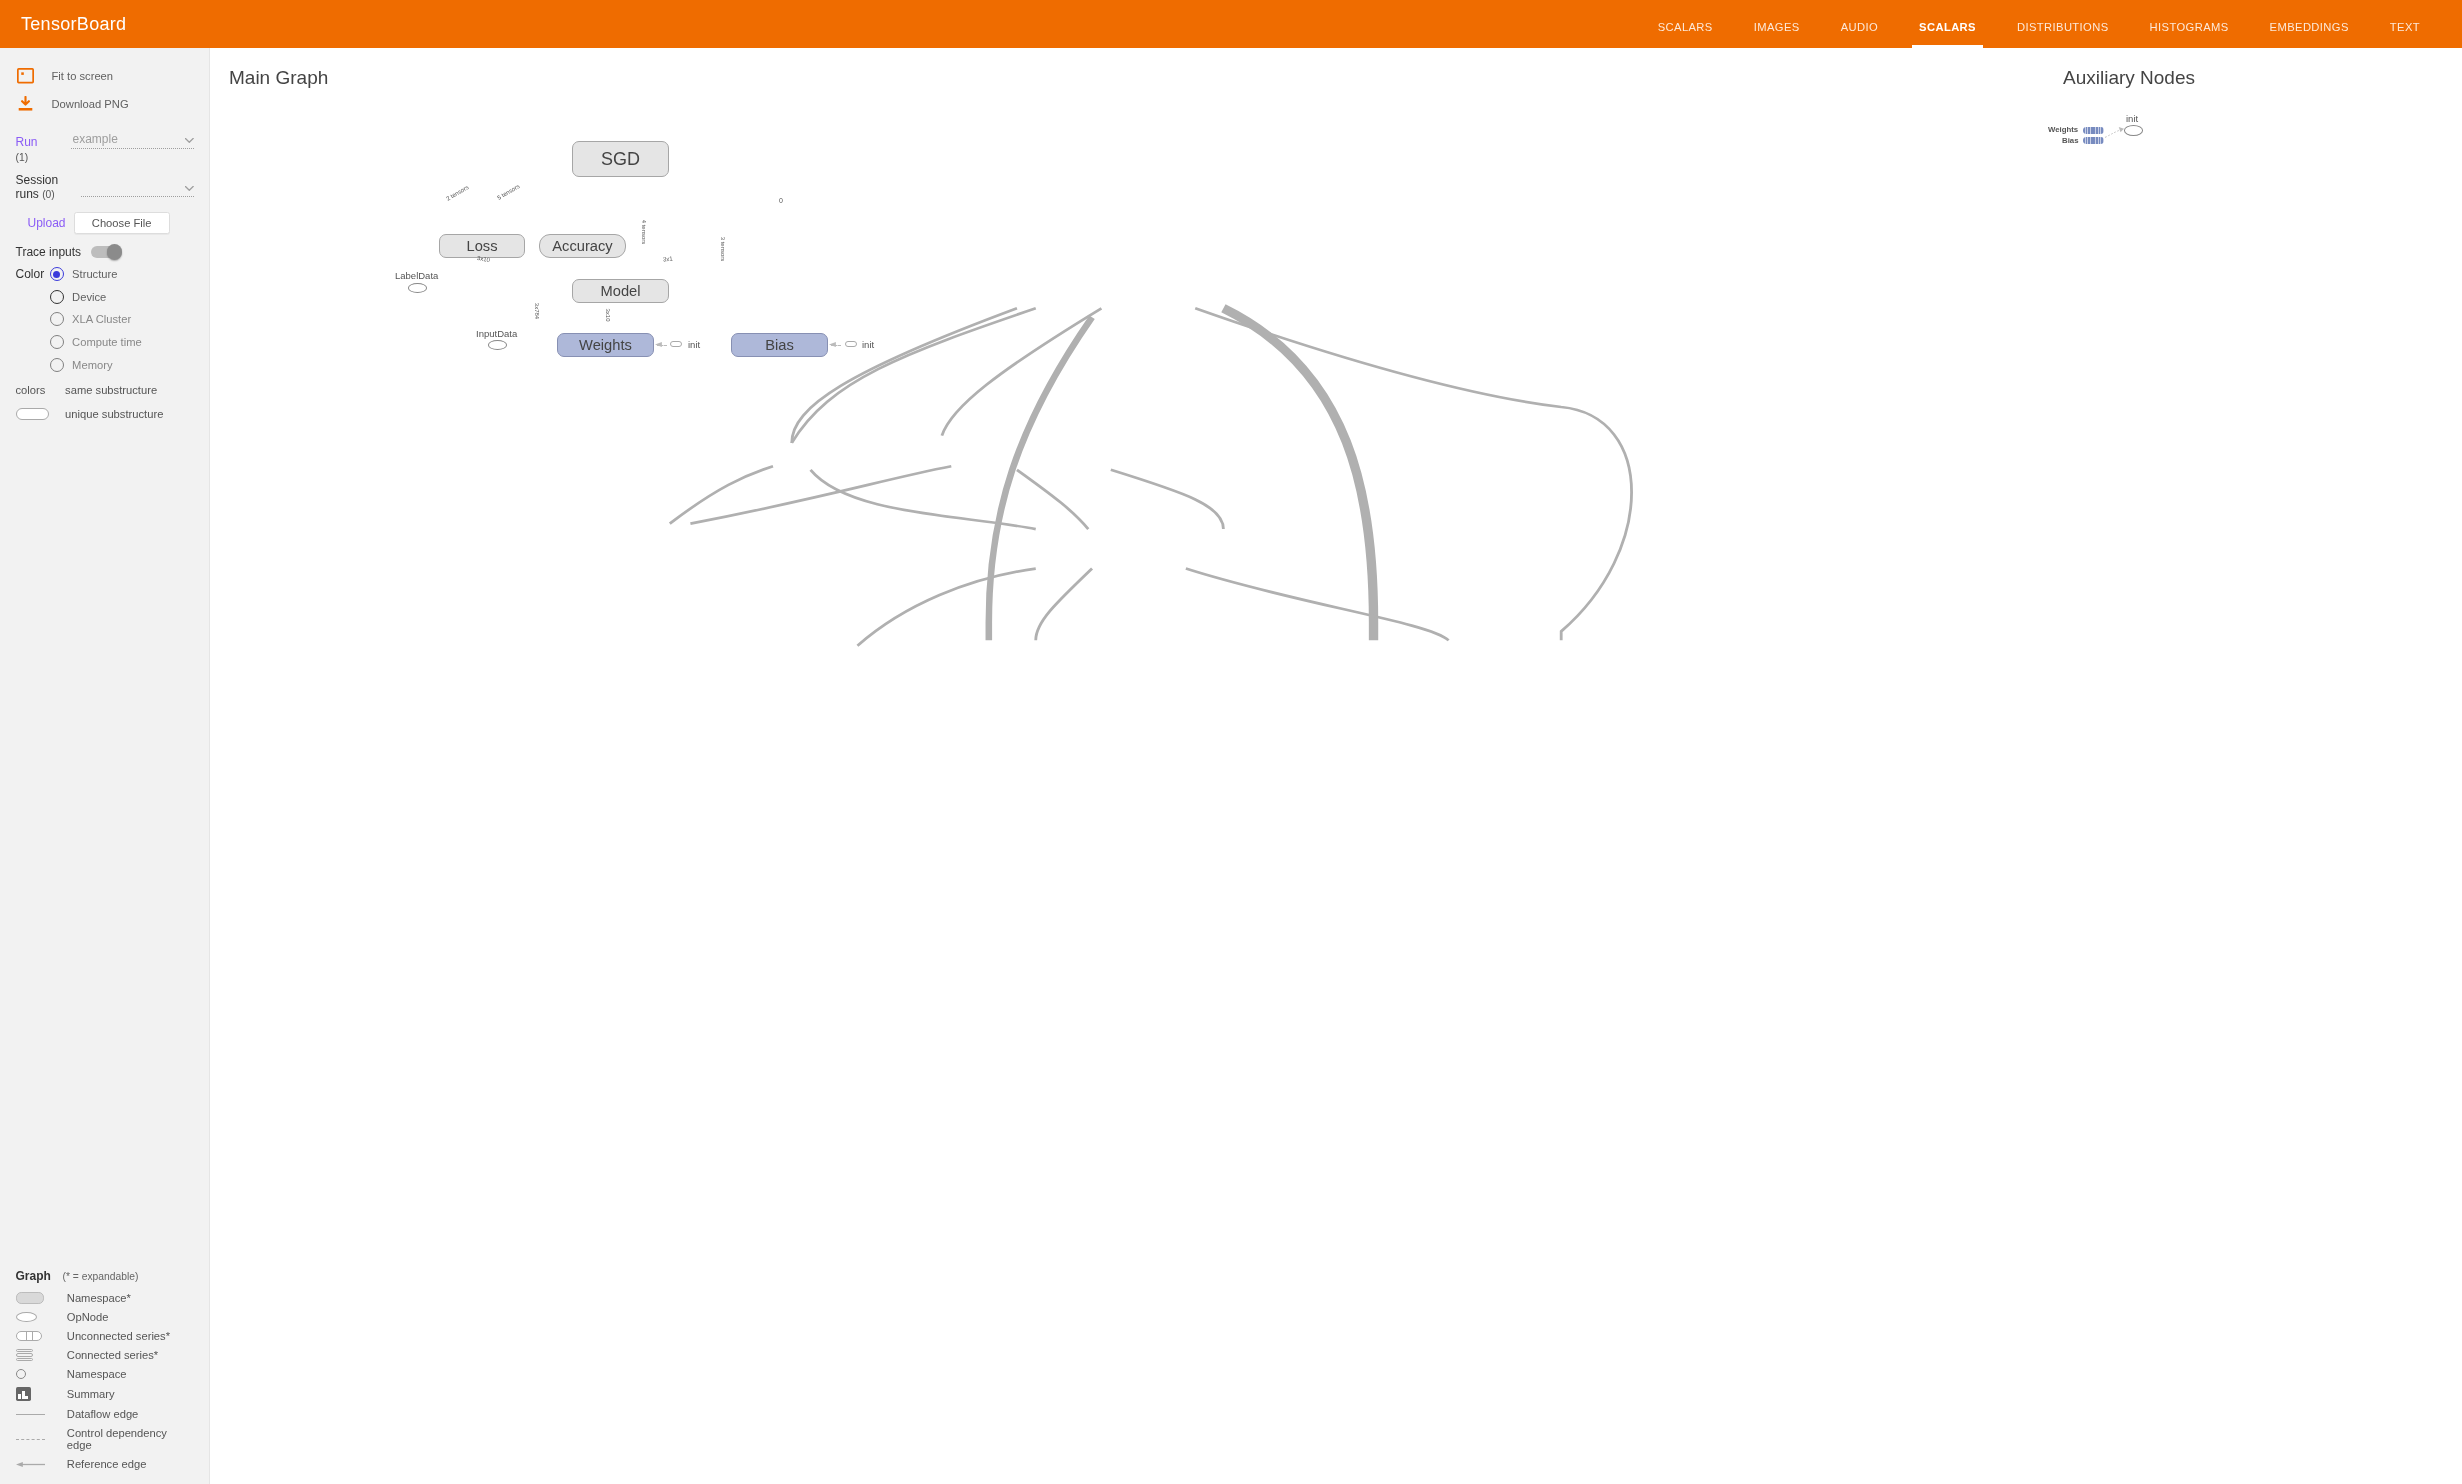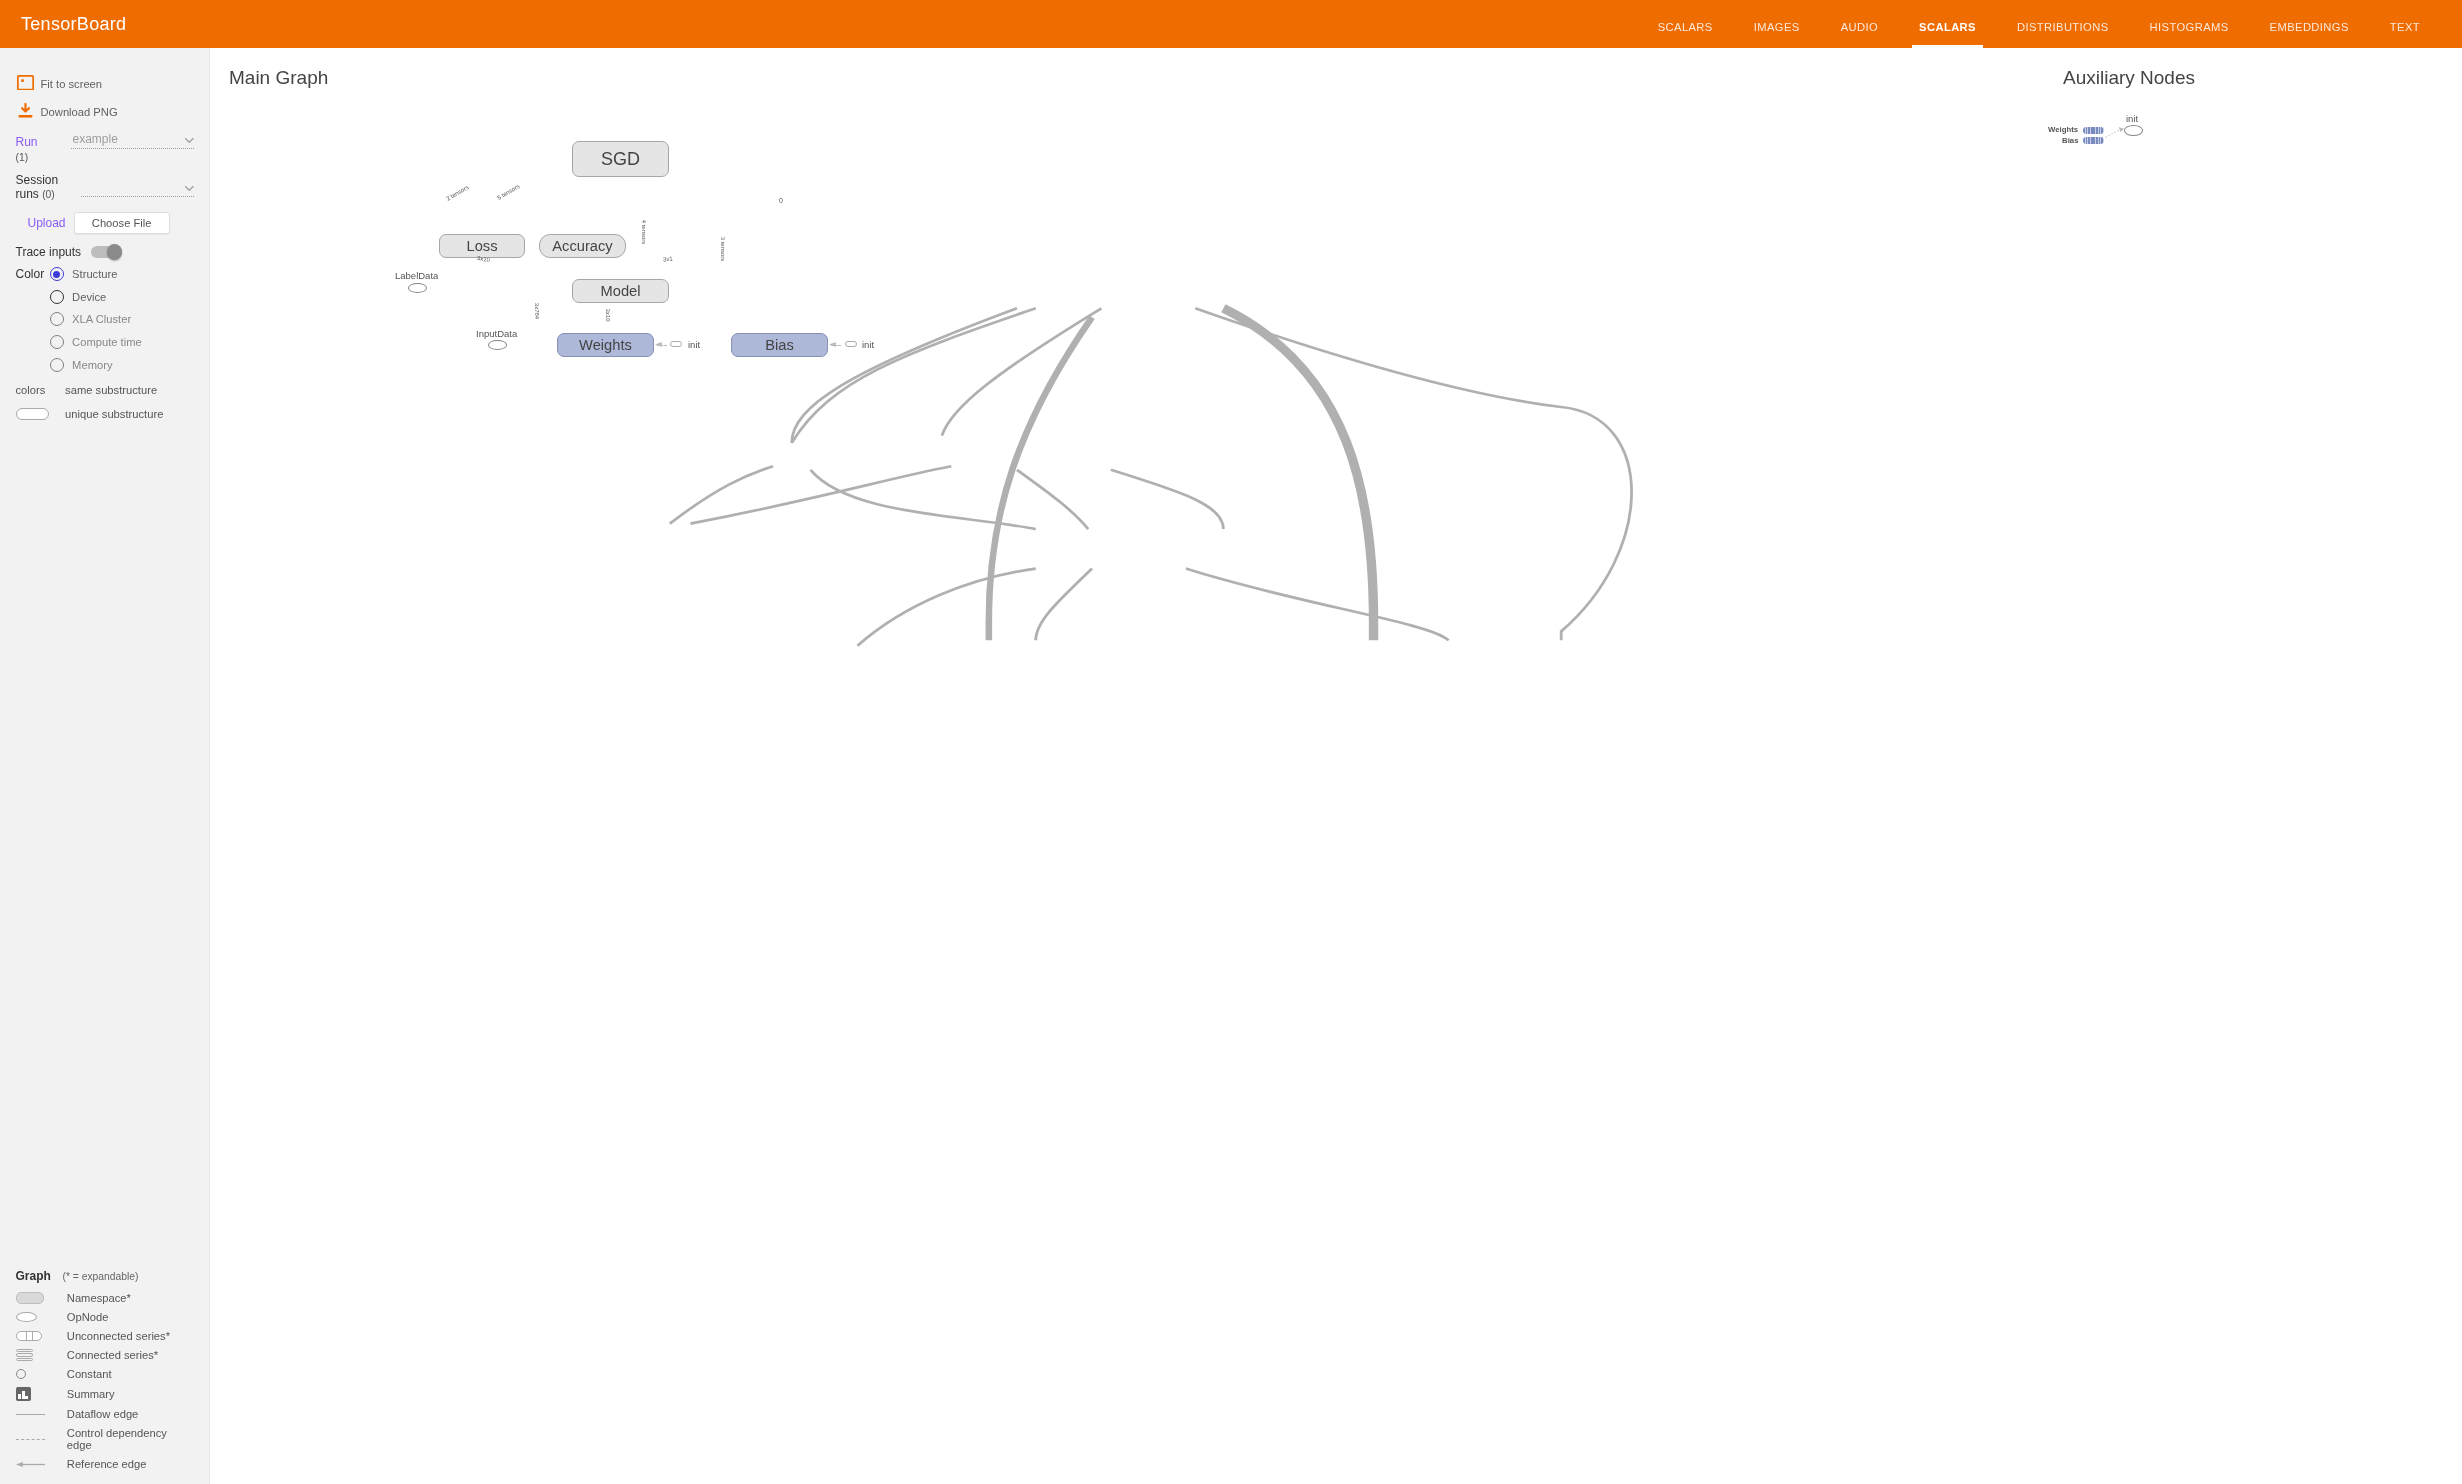--- a/index.html
+++ b/index.html
@@ -26,21 +26,21 @@
 .body { display: flex; height: calc(100% - 48px); }
 .sidebar {
   width: 210px; background: #f2f2f2; border-right: 0.9px solid #e5e5e5;
   display: flex; flex-direction: column; font-size: 11.2px; color: #616161;
   overflow-y: auto;
 }
 .main { flex: 1; position: relative; background: #fff; overflow: hidden; }
 
 
 .side-actions { padding: 14px 15.5px 5.2px; }
-.side-action { display: flex; align-items: flex-end; gap: 6px; height: 28px; cursor: pointer; color: #616161; }
+.side-action { display: flex; align-items: center; gap: 17px; height: 28px; cursor: pointer; color: #616161; }
 .side-action .ico { width: 19px; display: flex; justify-content: center; }
 
 
 .ctrl-row { display: flex; align-items: center; padding: 3.4px 15.5px; gap: 10.3px; }
 .ctrl-row .lbl { width: 45px; font-size: 12px; color: #8b5cf6; }
 .ctrl-row .sub { font-size: 10.3px; color: #555; }
 .select-input {
   border: none; border-bottom: 0.9px dotted #9e9e9e; background: transparent;
   flex: 1; font-size: 12px; color: #9e9e9e; padding: 1.7px 15.5px 1.7px 1.7px;
   cursor: pointer; position: relative;
@@ -286,21 +286,21 @@
               <div></div>
               <div></div>
               <div></div>
             </div>
           </div>
         <div>Connected series*</div>
 
         <div class="lshape">
             <div class="ls-const"></div>
           </div>
-        <div>Constant</div>
+        <div>Namespace</div>
 
         <div class="lshape">
             <div class="ls-summary">
               <span></span>
               <span></span>
               <span></span>
             </div>
           </div>
         <div>Summary</div>
 

